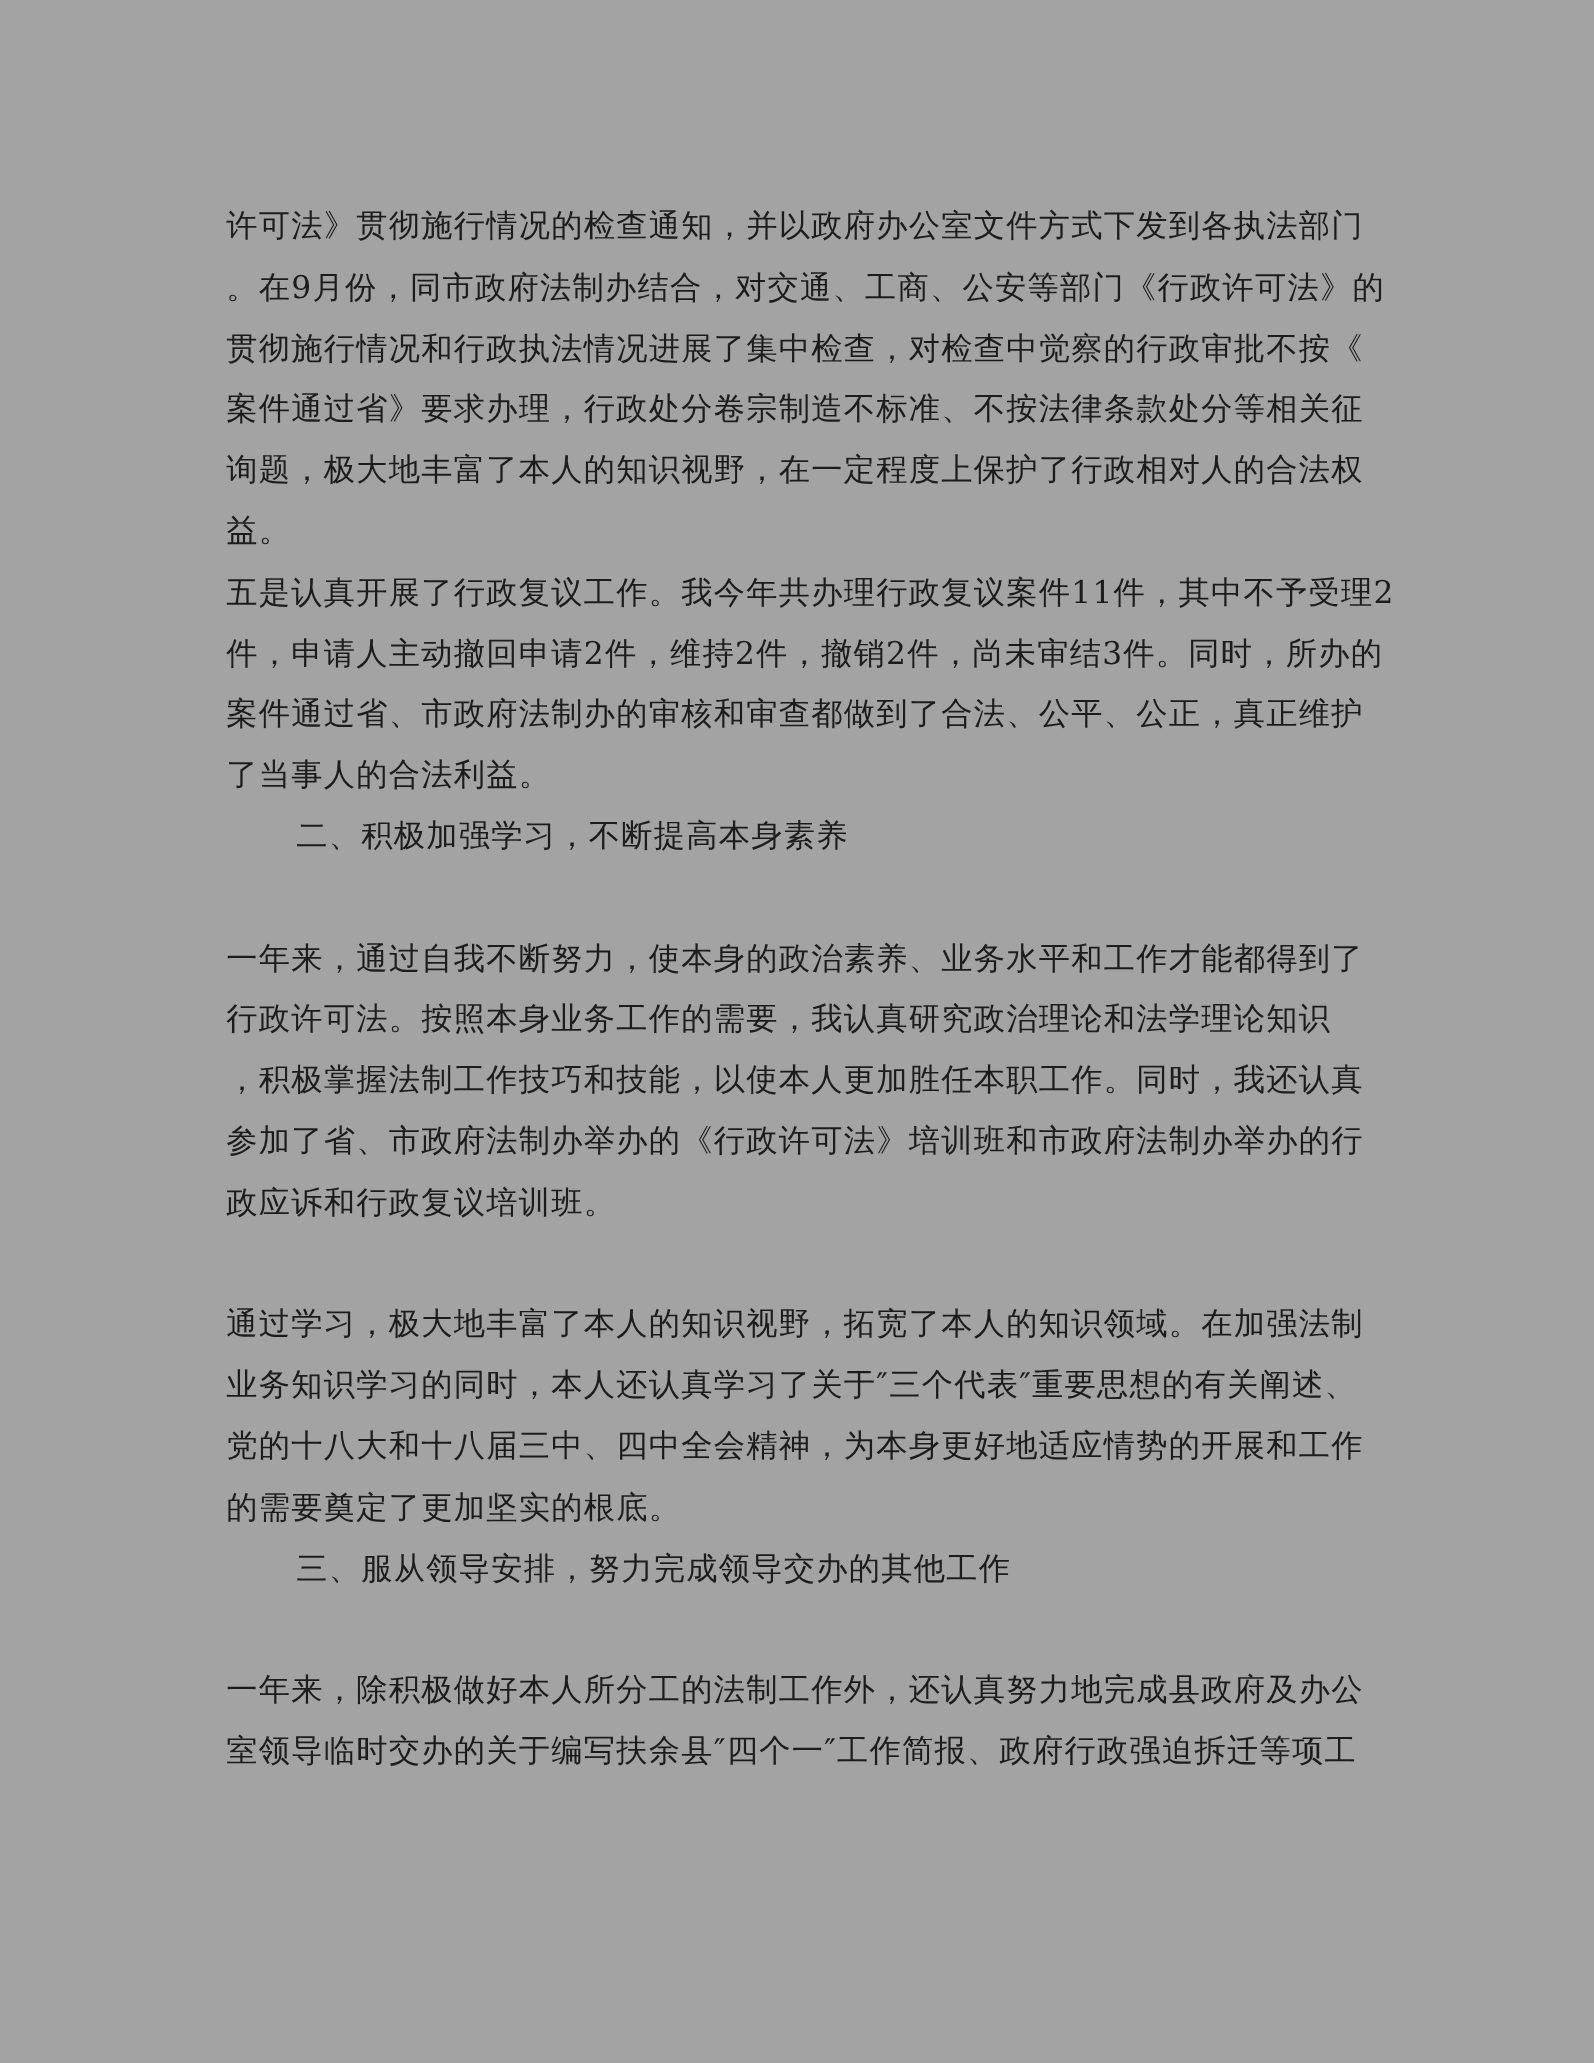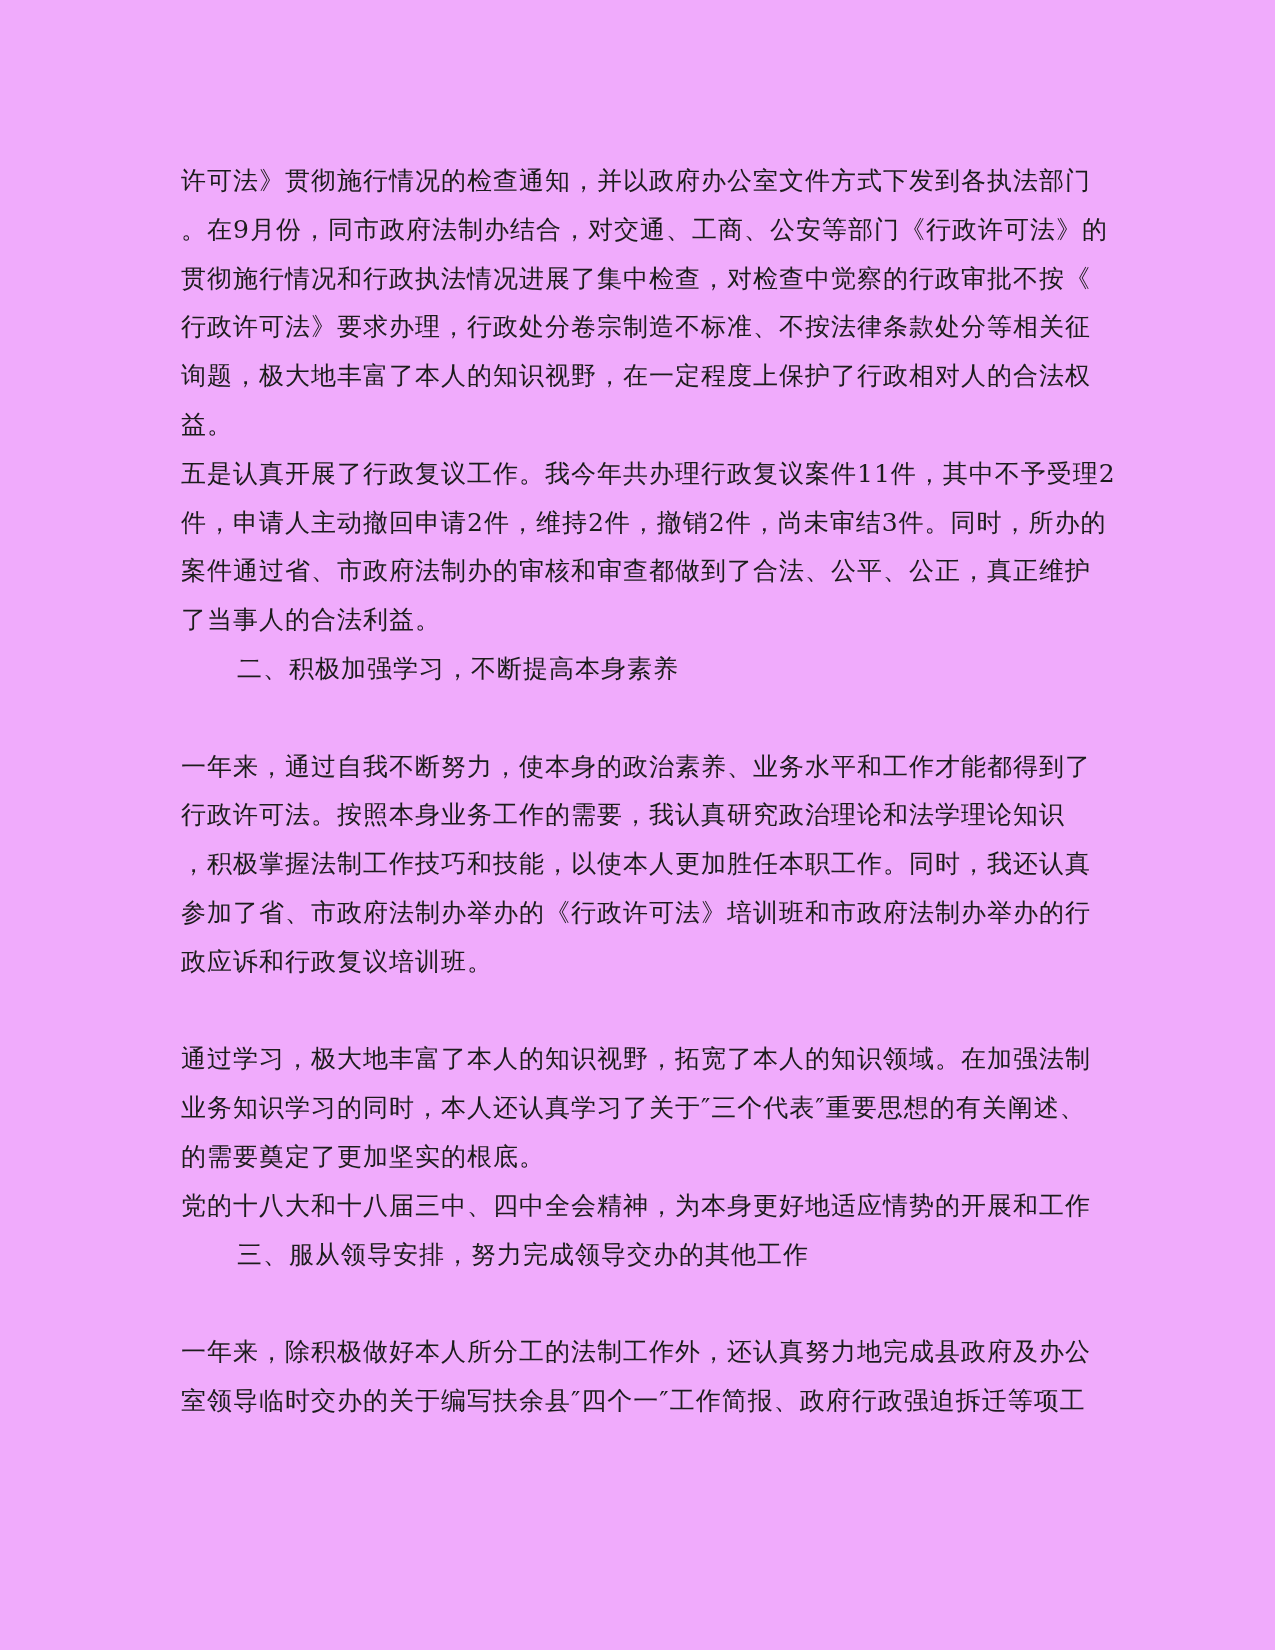--- a/index.html
+++ b/index.html
@@ -4,21 +4,21 @@
 <style>
   html, body {
     margin: 0;
     padding: 0;
     background: #ffffff;
   }
   .doc-page {
     position: relative;
     width: 1275px;
     height: 1650px;
-    background: #f0abfc;
+    background: #a3a3a3;
     box-sizing: border-box;
     padding: 157px 0 0 181px;
     overflow: hidden;
   }
   .doc-body {
     width: 930px;
   }
   .line {
     font-family: "DejaVu Serif", "Liberation Serif", serif;
     font-size: 25px;
@@ -33,37 +33,37 @@
   }
 </style>
 </head>
 <body>
 
 <div class="doc-page">
   <div class="doc-body">
       <div class="line">许可法》贯彻施行情况的检查通知，并以政府办公室文件方式下发到各执法部门</div>
       <div class="line">。在9月份，同市政府法制办结合，对交通、工商、公安等部门《行政许可法》的</div>
       <div class="line">贯彻施行情况和行政执法情况进展了集中检查，对检查中觉察的行政审批不按《</div>
-      <div class="line">行政许可法》要求办理，行政处分卷宗制造不标准、不按法律条款处分等相关征</div>
+      <div class="line">案件通过省》要求办理，行政处分卷宗制造不标准、不按法律条款处分等相关征</div>
       <div class="line">询题，极大地丰富了本人的知识视野，在一定程度上保护了行政相对人的合法权</div>
       <div class="line">益。</div>
       <div class="line">五是认真开展了行政复议工作。我今年共办理行政复议案件11件，其中不予受理2</div>
       <div class="line">件，申请人主动撤回申请2件，维持2件，撤销2件，尚未审结3件。同时，所办的</div>
       <div class="line">案件通过省、市政府法制办的审核和审查都做到了合法、公平、公正，真正维护</div>
       <div class="line">了当事人的合法利益。</div>
       <div class="line indent">二、积极加强学习，不断提高本身素养</div>
       <div class="line blank">&nbsp;</div>
       <div class="line">一年来，通过自我不断努力，使本身的政治素养、业务水平和工作才能都得到了</div>
       <div class="line">行政许可法。按照本身业务工作的需要，我认真研究政治理论和法学理论知识</div>
       <div class="line">，积极掌握法制工作技巧和技能，以使本人更加胜任本职工作。同时，我还认真</div>
       <div class="line">参加了省、市政府法制办举办的《行政许可法》培训班和市政府法制办举办的行</div>
       <div class="line">政应诉和行政复议培训班。</div>
       <div class="line blank">&nbsp;</div>
       <div class="line">通过学习，极大地丰富了本人的知识视野，拓宽了本人的知识领域。在加强法制</div>
       <div class="line">业务知识学习的同时，本人还认真学习了关于″三个代表″重要思想的有关阐述、</div>
+      <div class="line">党的十八大和十八届三中、四中全会精神，为本身更好地适应情势的开展和工作</div>
       <div class="line">的需要奠定了更加坚实的根底。</div>
-      <div class="line">党的十八大和十八届三中、四中全会精神，为本身更好地适应情势的开展和工作</div>
       <div class="line indent">三、服从领导安排，努力完成领导交办的其他工作</div>
       <div class="line blank">&nbsp;</div>
       <div class="line">一年来，除积极做好本人所分工的法制工作外，还认真努力地完成县政府及办公</div>
       <div class="line">室领导临时交办的关于编写扶余县″四个一″工作简报、政府行政强迫拆迁等项工</div>
     </div>
 </div>
 
 </body></html>

